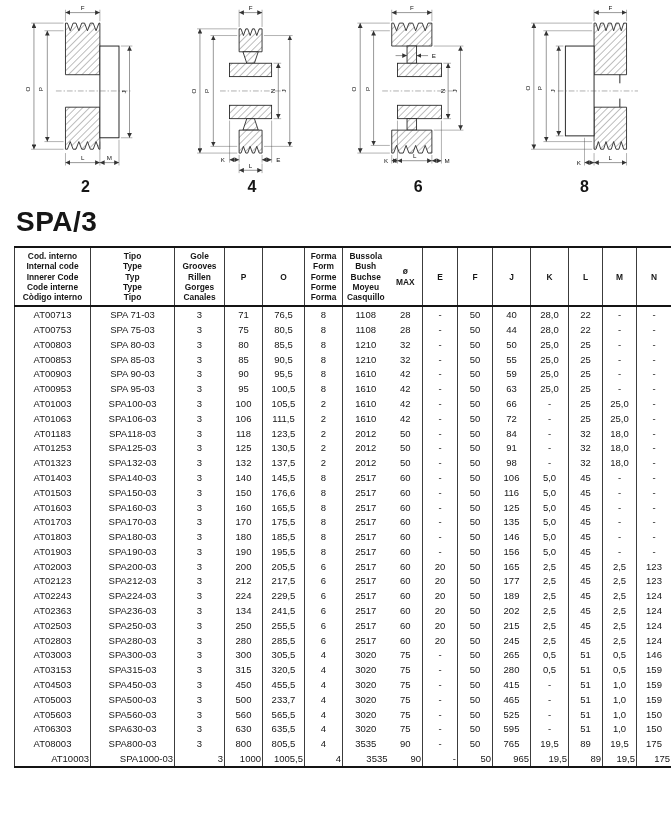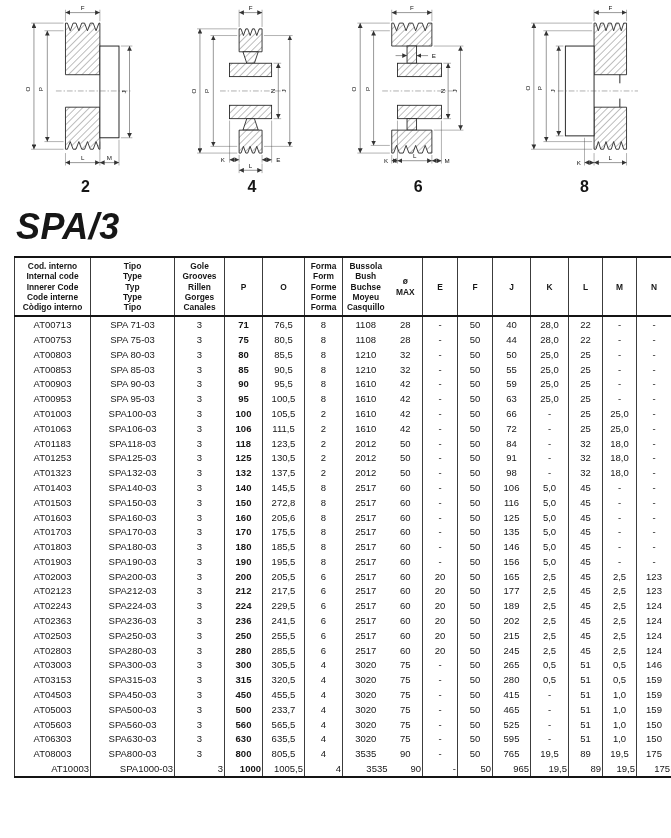--- a/index.html
+++ b/index.html
@@ -14,37 +14,37 @@
   .fig-num{font-size:16px;font-weight:bold;margin-top:2px;letter-spacing:1px;}
   
   .hx{fill:url(#hx);stroke:#222;stroke-width:0.9;}
   .wh{fill:#fff;stroke:#222;stroke-width:1;}
   .ol{fill:none;stroke:#222;stroke-width:1;}
   .dim{stroke:#3a3a3a;stroke-width:0.55;fill:none;}
   .ext{stroke:#4a4a4a;stroke-width:0.45;}
   .cl{stroke:#5a5a5a;stroke-width:0.5;stroke-dasharray:6 2 1.5 2;}
   text.dl{font:6.5px "Liberation Sans",sans-serif;fill:#111;text-anchor:middle;}
   
-  .title{font-size:36px;font-weight:bold;margin:10px 0 8px 16px;letter-spacing:0.5px;font-style:italic;}
+  .title{font-size:28px;font-weight:bold;margin:10px 0 8px 16px;letter-spacing:0.5px;}
   
   table.spa{
     border-collapse:collapse;table-layout:fixed;width:645px;margin-left:14px;
     font-size:9.5px;
   }
   table.spa th,table.spa td{
     border-left:1px solid #3c3c3c;border-right:1px solid #3c3c3c;
     text-align:center;vertical-align:middle;padding:0 1px;overflow:hidden;white-space:nowrap;
   }
   table.spa thead th{
     border-top:2.5px solid #141414;border-bottom:2.5px solid #141414;
     font-weight:bold;font-size:8.4px;line-height:1.22;padding:3px 1px;
   }
   table.spa tbody td{height:14.8px;}
   table.spa tbody tr:last-child td{border-bottom:2.5px solid #141414;text-align:right;}
-  td.bold{font-weight:bold;}
+  td.bold{font-weight:normal;}
   .no-r{border-right:none !important;}
   .no-l{border-left:none !important;}
   .hdr-lines div{white-space:nowrap;}
 </style>
 </head>
 <body>
 
 <div class="page">
 
   <div class="figures">
@@ -520,38 +520,38 @@
           <td>5,0</td>
           <td>45</td>
           <td>-</td>
           <td>-</td>
         </tr>
         <tr>
           <td>AT01503</td>
           <td>SPA150-03</td>
           <td>3</td>
           <td class="bold">150</td>
-          <td>272,8</td>
+          <td>176,6</td>
           <td>8</td>
           <td class="no-r">2517</td>
           <td class="no-l">60</td>
           <td>-</td>
           <td>50</td>
           <td>116</td>
           <td>5,0</td>
           <td>45</td>
           <td>-</td>
           <td>-</td>
         </tr>
         <tr>
           <td>AT01603</td>
           <td>SPA160-03</td>
           <td>3</td>
           <td class="bold">160</td>
-          <td>205,6</td>
+          <td>165,5</td>
           <td>8</td>
           <td class="no-r">2517</td>
           <td class="no-l">60</td>
           <td>-</td>
           <td>50</td>
           <td>125</td>
           <td>5,0</td>
           <td>45</td>
           <td>-</td>
           <td>-</td>
@@ -655,21 +655,21 @@
           <td>189</td>
           <td>2,5</td>
           <td>45</td>
           <td>2,5</td>
           <td>124</td>
         </tr>
         <tr>
           <td>AT02363</td>
           <td>SPA236-03</td>
           <td>3</td>
-          <td class="bold">236</td>
+          <td class="bold">134</td>
           <td>241,5</td>
           <td>6</td>
           <td class="no-r">2517</td>
           <td class="no-l">60</td>
           <td>20</td>
           <td>50</td>
           <td>202</td>
           <td>2,5</td>
           <td>45</td>
           <td>2,5</td>

